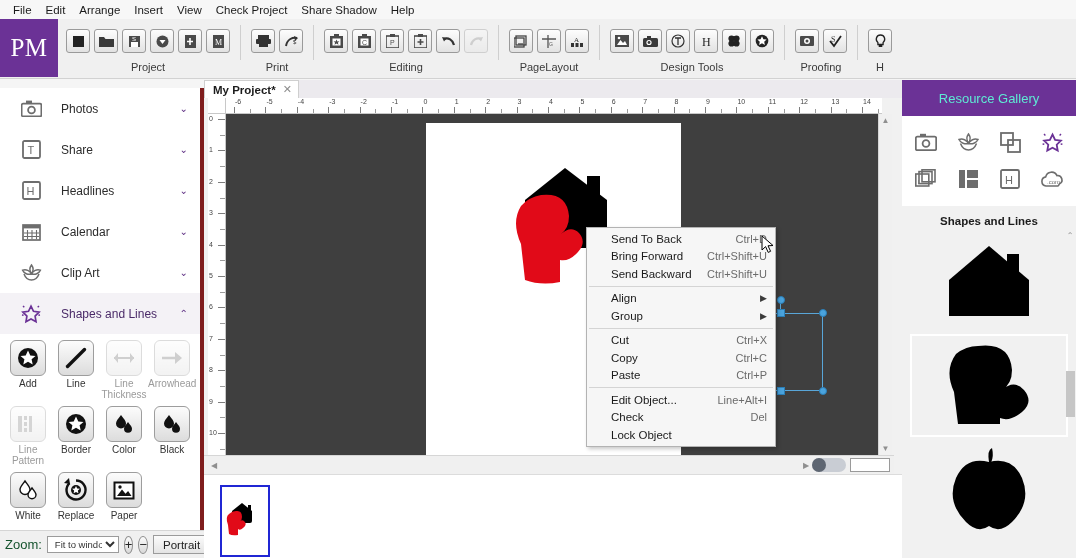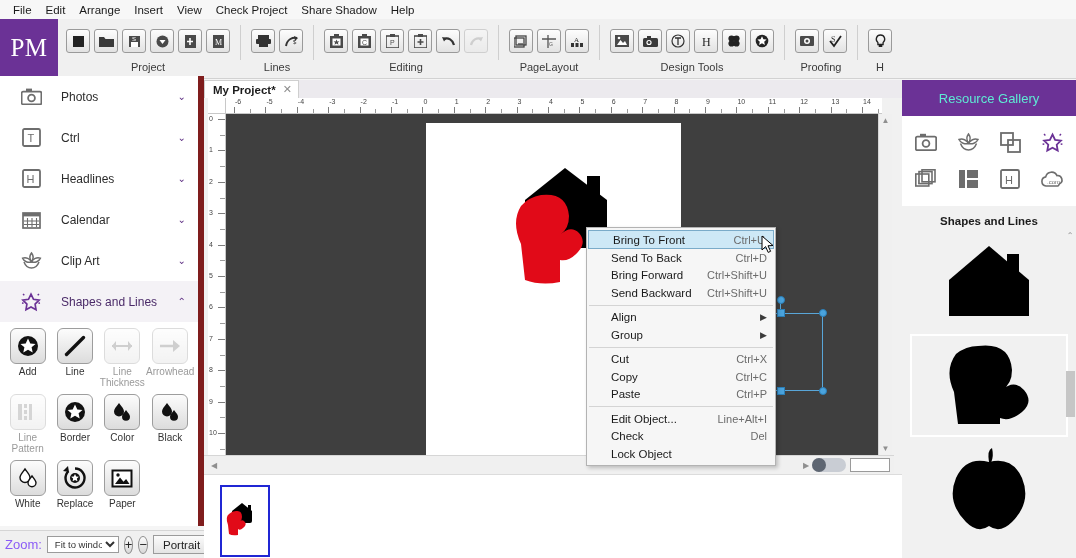--- a/index.html
+++ b/index.html
@@ -42,22 +42,22 @@
     width: 24px; height: 24px; border: 1px solid #9a9a9a; border-radius: 3px;
     background: linear-gradient(#fdfdfd, #e2e2e2);
     display: flex; align-items: center; justify-content: center;
     color: #2b2b2b; font-size: 11px; cursor: pointer; position: relative;
   }
   .tbtn.dis { opacity: .38; cursor: default; }
   .tbtn svg { display: block; }
 
   
   .sidebar {
-    position: absolute; left: 0; top: 76px; width: 204px; height: 450px;
-    background: #fff; border-right: 6px solid #7f1d1d;
+    position: absolute; left: 0; top: 88px; width: 204px; height: 450px;
+    background: #fff; border-right: 4px solid #7f1d1d;
   }
   .sb-item {
     height: 41px; display: flex; align-items: center; padding: 0 12px 0 16px;
     cursor: pointer; position: relative;
   }
   .sb-item .sb-ico { width: 30px; height: 26px; display: flex; align-items: center; justify-content: center; color: #6d6d6d; }
   .sb-item .sb-lab { flex: 1; margin-left: 15px; font-size: 12px; color: #2c2c2c; }
   .sb-item .sb-chev { color: #5c2d82; font-size: 10px; }
   .sb-item.active { background: #f4f2f6; }
   .sb-item.active .sb-ico { color: #6b3296; }
@@ -72,21 +72,21 @@
   }
   .tool .tlab { font-size: 10px; color: #333; margin-top: 2px; text-align: center; line-height: 11px; max-width: 48px; }
   .tool.dis .tico { opacity: .35; } .tool.dis .tlab { color: #9a9a9a; }
 
   
   .zoombar {
     position: absolute; left: 0; top: 530px; width: 204px; height: 28px;
     background: #f0f0f0; border-top: 1px solid #d5d5d5;
     display: flex; align-items: center; gap: 5px; padding-left: 5px;
   }
-  .zoombar .zlab { font-size: 13px; color: #8b5cf6; text-align: center; }
+  .zoombar .zlab { font-size: 13px; color: #14532d; text-align: center; }
   .zsel { width: 72px; height: 17px; font-size: 9.5px; border: 1px solid #9b9b9b;
           background: #fff; padding-left: 3px; color: #333;
           font-family: "Liberation Sans", sans-serif; }
   .zbtn { width: 18px; height: 18px; border-radius: 50%; border: 1px solid #8f8f8f;
           background: linear-gradient(#fbfbfb,#d8d8d8); display: flex;
           align-items: center; justify-content: center; font-size: 13px;
           line-height: 1; color: #222; cursor: pointer; }
   .porbtn { height: 19px; padding: 0 9px; border: 1px solid #9b9b9b;
             background: linear-gradient(#fbfbfb,#e4e4e4); font-size: 11.5px;
             display: flex; align-items: center; cursor: pointer; color: #222; }
@@ -249,21 +249,21 @@
             </svg>
           </div>
         <div class="tbtn">
           <svg width="15" height="13">
               <path d="M2 11C3 4 9 2 13 3" stroke="#333" stroke-width="2" fill="none"></path>
               <path d="M10 1l4 2-3 3z" fill="#333"></path>
               <text x="9" y="9" font-size="6" fill="#333" font-family="Liberation Sans">$</text>
             </svg>
           </div>
       </div>
-      <div class="glabel">Lines</div>
+      <div class="glabel">Print</div>
     </div>
     <div class="rsep"></div>
 
     <div class="rgroup">
       <div class="btns">
         <div class="tbtn">
           <svg width="13" height="14">
               <rect x="0" y="2" width="13" height="12" fill="#4a4a4a"></rect>
               <rect x="4" y="0" width="5" height="3" fill="#4a4a4a"></rect>
               <rect x="2.5" y="4.5" width="8" height="7" fill="#fff"></rect>
@@ -430,21 +430,21 @@
       <span class="sb-lab">Photos</span>
       <span class="sb-chev">⌄</span>
     </div>
     <div class="sb-item">
       <span class="sb-ico">
         <svg width="19" height="19">
             <rect x="1" y="1" width="17" height="17" rx="1.5" fill="none" stroke="#6d6d6d" stroke-width="1.8"></rect>
             <text x="5.5" y="14" font-size="11" fill="#6d6d6d" font-family="Liberation Sans">T</text>
           </svg>
       </span>
-      <span class="sb-lab">Ctrl</span>
+      <span class="sb-lab">Share</span>
       <span class="sb-chev">⌄</span>
     </div>
     <div class="sb-item">
       <span class="sb-ico">
         <svg width="19" height="19">
             <rect x="1" y="1" width="17" height="17" rx="1.5" fill="none" stroke="#6d6d6d" stroke-width="1.8"></rect>
             <text x="4.5" y="14" font-size="11" fill="#6d6d6d" font-family="Liberation Sans">H</text>
           </svg>
       </span>
       <span class="sb-lab">Headlines</span>
@@ -923,24 +923,20 @@
       </div>
       <div class="rscroll">
         <div class="arr">⌃</div>
         <div class="thumbbar"></div>
 
       </div>
     </div>
   </div>
 
   <div class="ctxmenu" id="ctxmenu">
-      <div class="ctxitem hl">
-        <span class="lbl">Bring To Front</span>
-        <span class="acc">Ctrl+U</span>
-      </div>
       <div class="ctxitem">
         <span class="lbl">Send To Back</span>
         <span class="acc">Ctrl+D</span>
       </div>
       <div class="ctxitem">
         <span class="lbl">Bring Forward</span>
         <span class="acc">Ctrl+Shift+U</span>
       </div>
       <div class="ctxitem">
         <span class="lbl">Send Backward</span>

